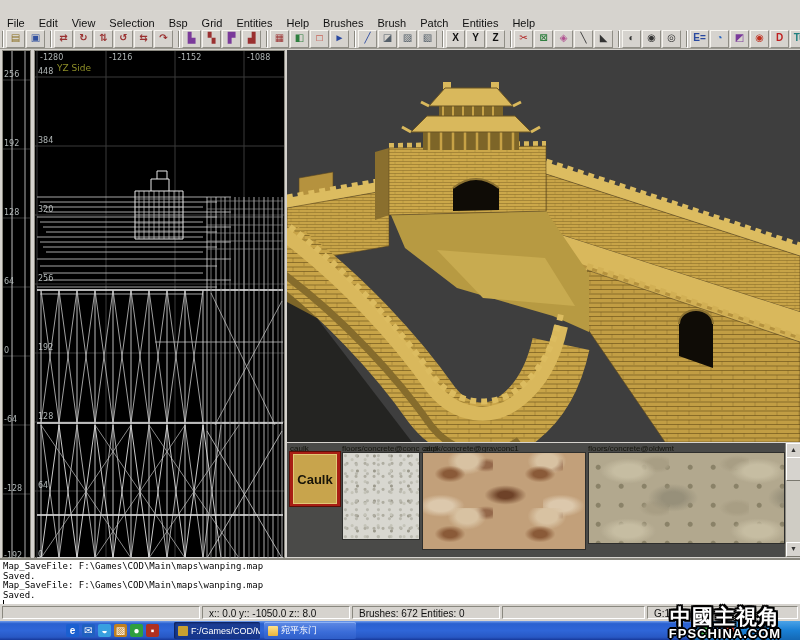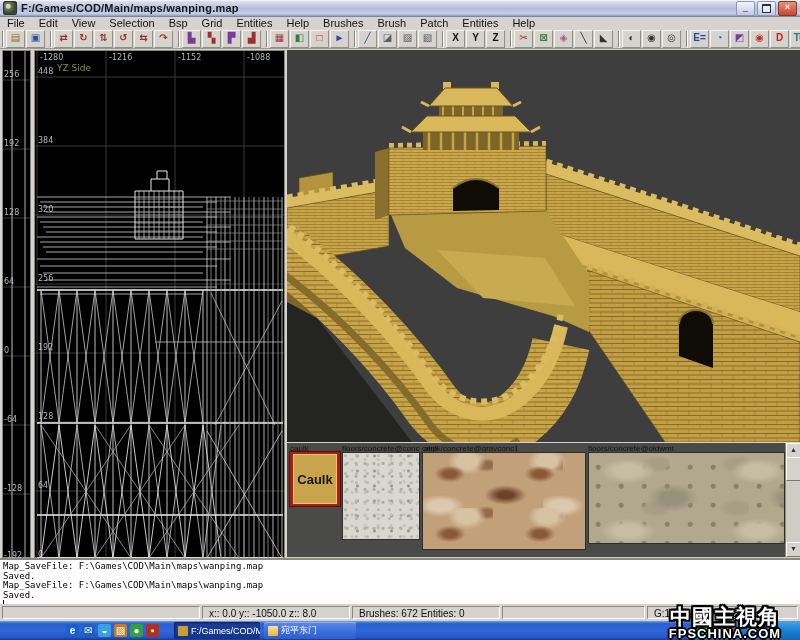--- a/index.html
+++ b/index.html
@@ -118,29 +118,20 @@
     text-shadow:2px 0 #000,-2px 0 #000,0 2px #000,0 -2px #000,2px 2px #000,-2px -2px #000,2px -2px #000,-2px 2px #000;}
   #wm2{font-size:13px;font-weight:bold;letter-spacing:1px;
     text-shadow:2px 0 #000,-2px 0 #000,0 2px #000,0 -2px #000,1px 1px #000,-1px -1px #000,1px -1px #000,-1px 1px #000;}
   svg text{font-family:"DejaVu Sans","Liberation Sans",sans-serif;}
 </style>
 </head>
 <body>
 
 <div id="screen">
 
-  <div id="titlebar">
-    <span id="title-icon"></span>
-    <span id="title-text">F:/Games/COD/Main/maps/wanping.map</span>
-    <span id="title-btns">
-      <span class="tbtn">_</span>
-      <span class="tbtn"><span class="restore-glyph"></span></span>
-      <span class="tbtn close">×</span>
-    </span>
-  </div>
 
   <div id="menubar">
       <span class="menu-item">File</span>
       <span class="menu-item">Edit</span>
       <span class="menu-item">View</span>
       <span class="menu-item">Selection</span>
       <span class="menu-item">Bsp</span>
       <span class="menu-item">Grid</span>
       <span class="menu-item">Entities</span>
       <span class="menu-item">Help</span>

